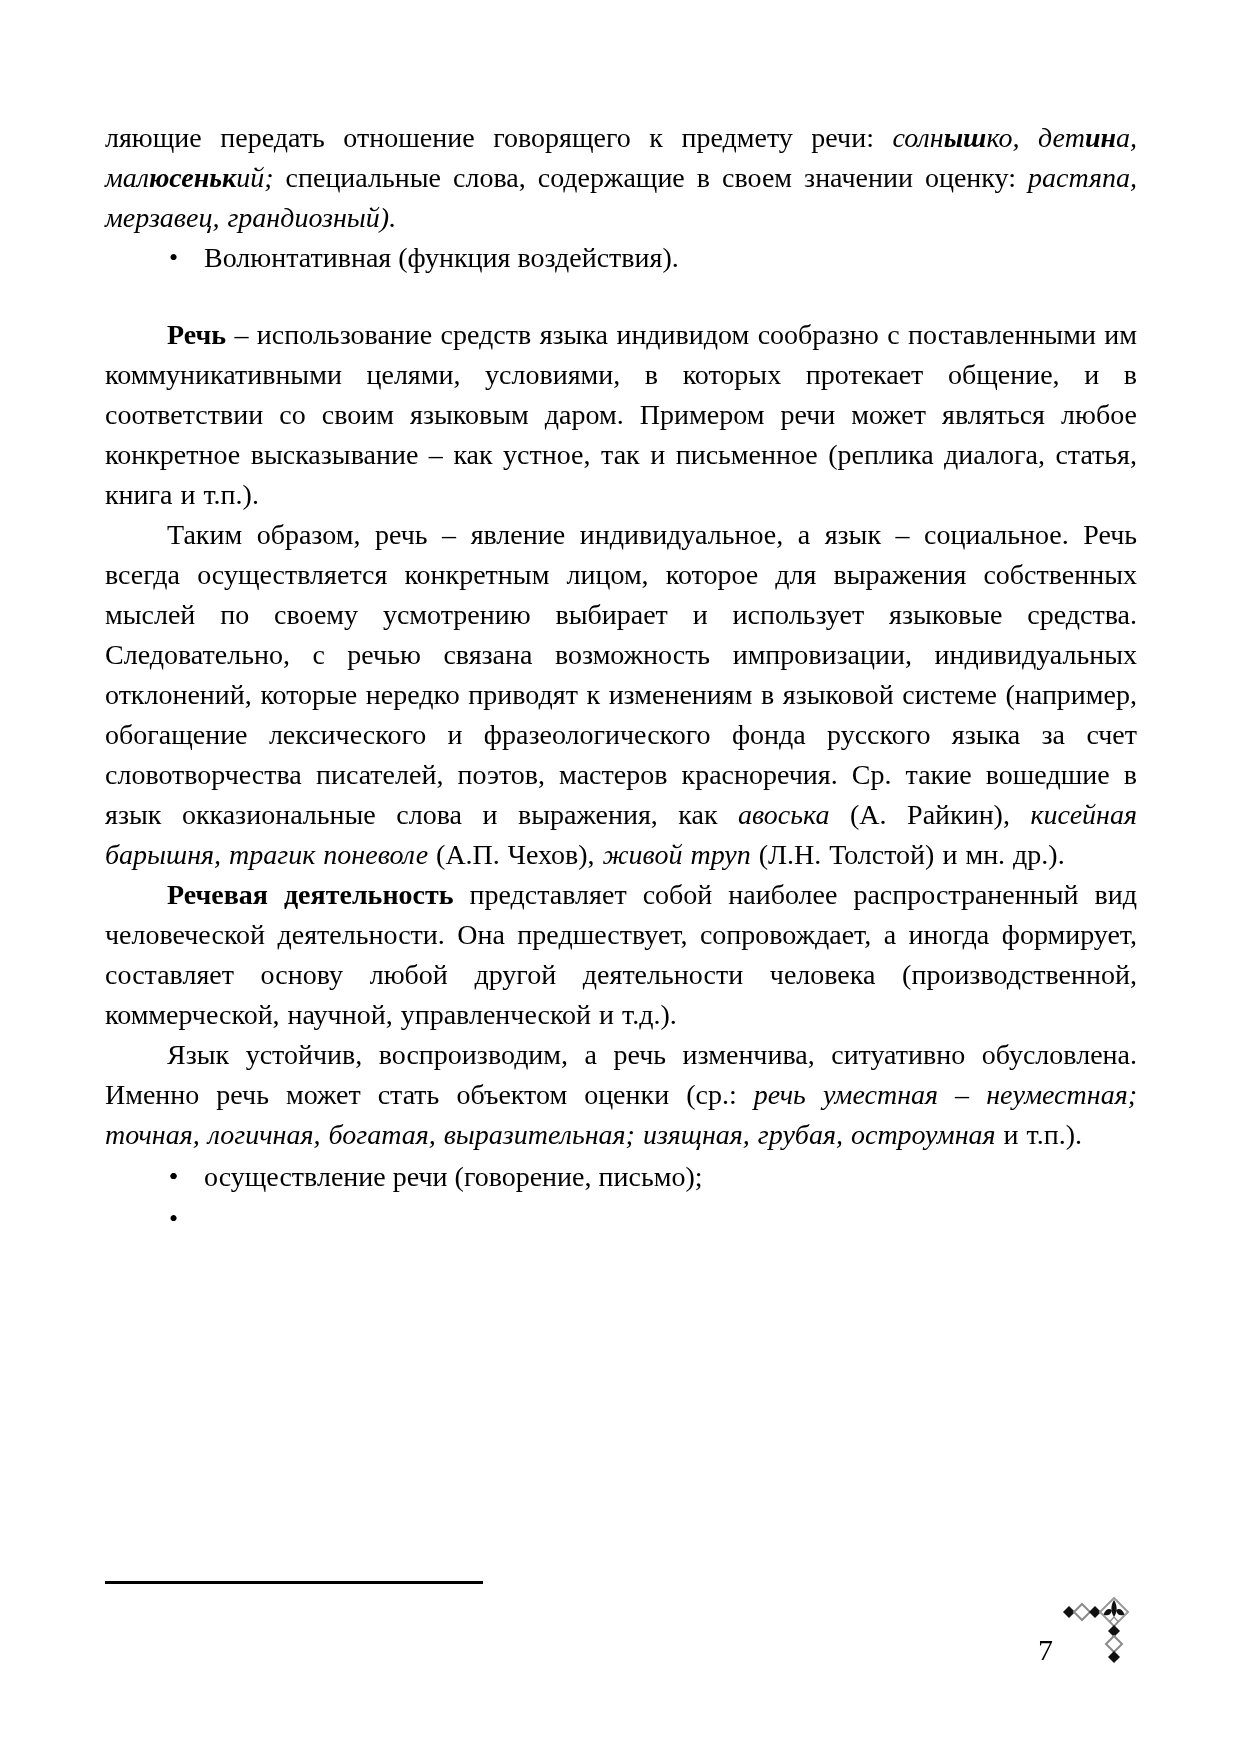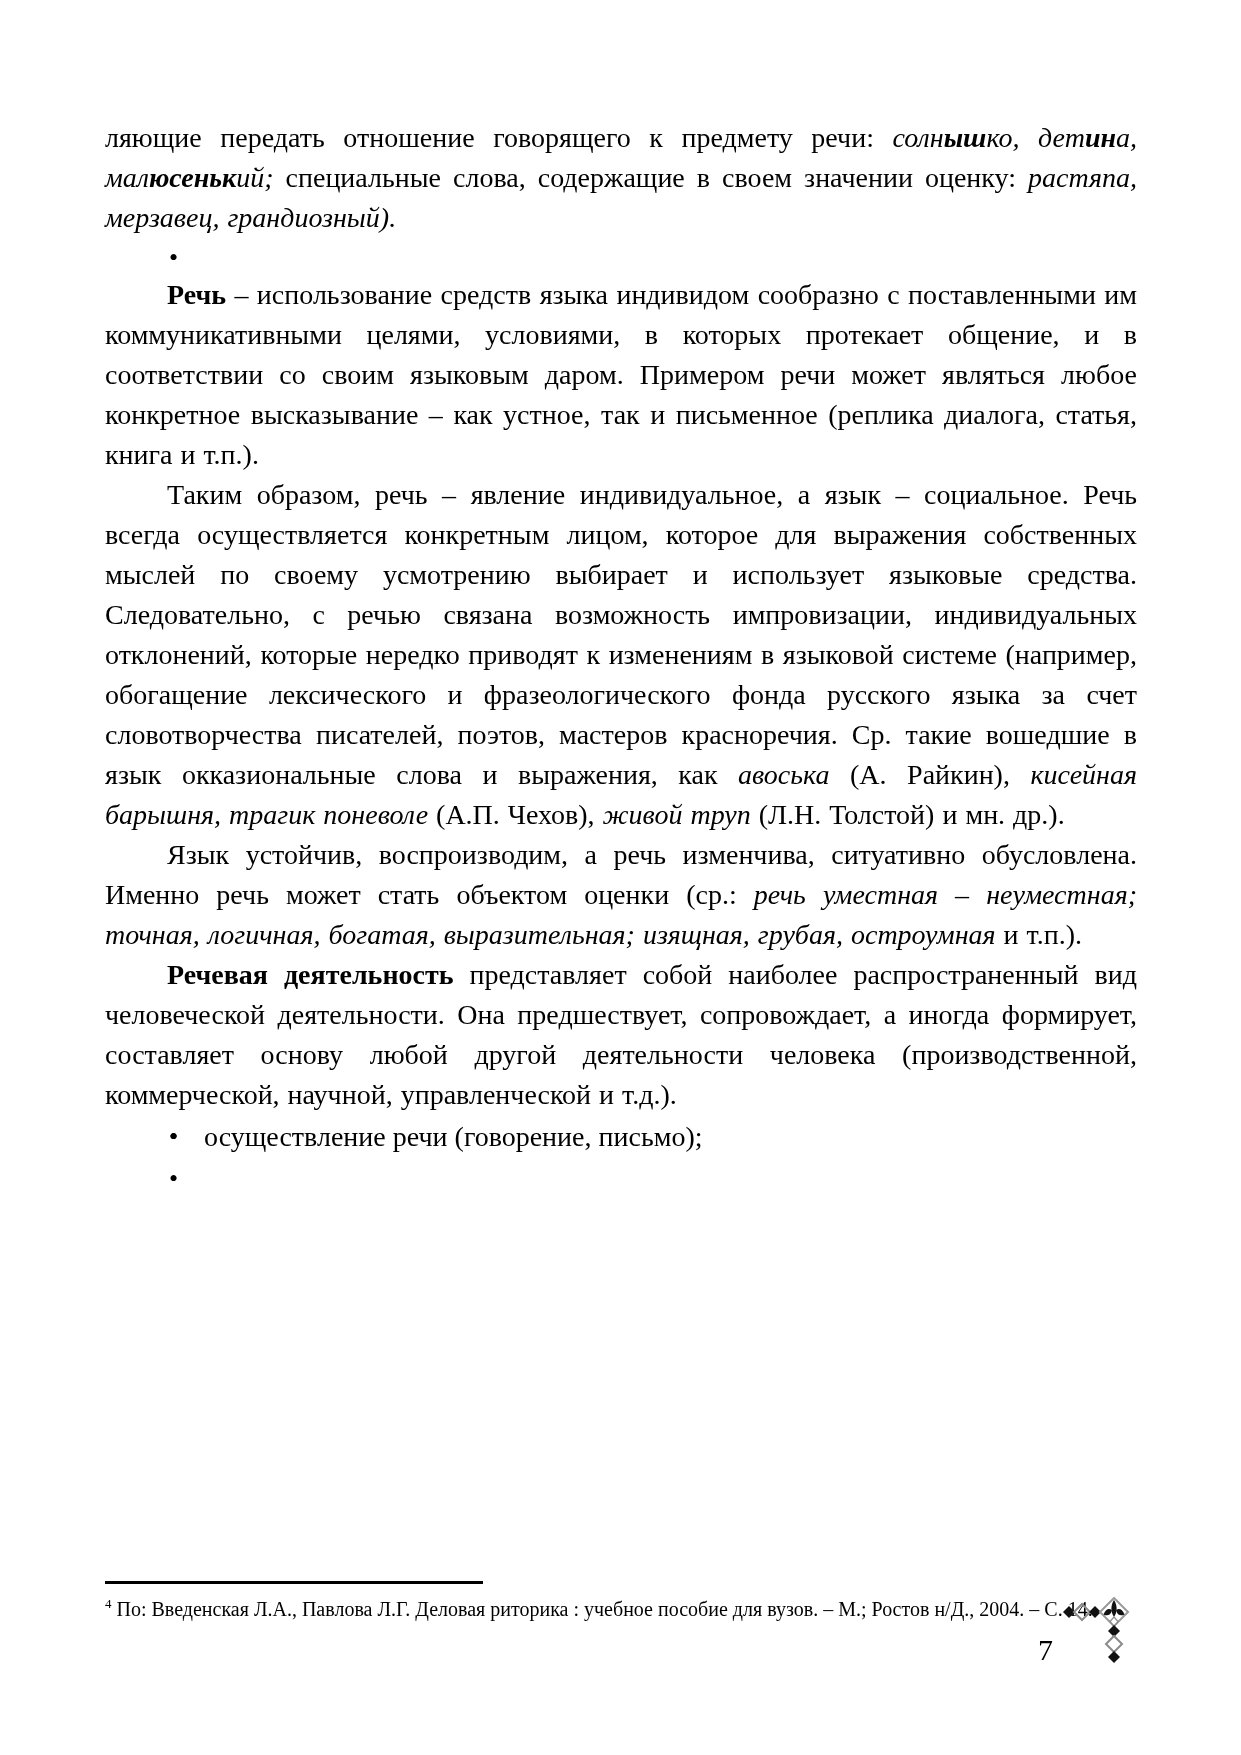--- a/index.html
+++ b/index.html
@@ -90,34 +90,33 @@
   }
 </style>
 </head>
 <body>
 
 <div class="page">
 
   <div class="content">
 
   <p class="para"><span class="seg seg-regular">ляющие передать отношение говорящего к предмету речи: </span><span class="seg seg-italic">солн</span><span class="seg seg-bolditalic">ыш</span><span class="seg seg-italic">ко, дет</span><span class="seg seg-bolditalic">ин</span><span class="seg seg-italic">а, мал</span><span class="seg seg-bolditalic">юсеньк</span><span class="seg seg-italic">ий;</span><span class="seg seg-regular"> специальные слова, содержащие в своем значении оценку: </span><span class="seg seg-italic">растяпа, мерзавец, грандиозный).</span></p>
-      <p class="bullet"><span class="dot">•</span></p>
+      <p class="bullet"><span class="dot">•</span><span class="seg seg-regular">Волюнтативная (функция воздействия).</span></p>
       <div class="gap"></div>
       <p class="para indent"><span class="seg seg-bold">Речь</span><span class="seg seg-regular"> – использование средств языка индивидом сообразно с поставленными им коммуникативными целями, условиями, в которых протекает общение, и в соответствии со своим языковым даром. Примером речи может являться любое конкретное высказывание – как устное, так и письменное (реплика диалога, статья, книга и т.п.).</span></p>
       <p class="para indent"><span class="seg seg-regular">Таким образом, речь – явление индивидуальное, а язык – социальное. Речь всегда осуществляется конкретным лицом, которое для выражения собственных мыслей по своему усмотрению выбирает и использует языковые средства. Следовательно, с речью связана возможность импровизации, индивидуальных отклонений, которые нередко приводят к изменениям в языковой системе (например, обогащение лексического и фразеологического фонда русского языка за счет словотворчества писателей, поэтов, мастеров красноречия. Ср. такие вошедшие в язык окказиональные слова и выражения, как </span><span class="seg seg-italic">авоська</span><span class="seg seg-regular"> (А. Райкин), </span><span class="seg seg-italic">кисейная барышня, трагик поневоле</span><span class="seg seg-regular"> (А.П. Чехов), </span><span class="seg seg-italic">живой труп</span><span class="seg seg-regular"> (Л.Н. Толстой) и мн. др.).</span></p>
+      <p class="para indent"><span class="seg seg-bold">Речевая деятельность</span><span class="seg seg-regular"> представляет собой наиболее распространенный вид человеческой деятельности. Она предшествует, сопровождает, а иногда формирует, составляет основу любой другой деятельности человека (производственной, коммерческой, научной, управленческой и т.д.).</span></p>
       <p class="para indent"><span class="seg seg-regular">Язык устойчив, воспроизводим, а речь изменчива, ситуативно обусловлена. Именно речь может стать объектом оценки (ср.: </span><span class="seg seg-italic">речь уместная – неуместная; точная, логичная, богатая, выразительная; изящная, грубая, остроумная</span><span class="seg seg-regular"> и т.п.).</span></p>
-      <p class="para indent"><span class="seg seg-bold">Речевая деятельность</span><span class="seg seg-regular"> представляет собой наиболее распространенный вид человеческой деятельности. Она предшествует, сопровождает, а иногда формирует, составляет основу любой другой деятельности человека (производственной, коммерческой, научной, управленческой и т.д.).</span></p>
       <p class="bullet spaced"><span class="dot">•</span></p>
       <p class="bullet spaced"><span class="dot">•</span><span class="seg seg-regular">осуществление речи (говорение, письмо);</span></p>
       <p class="bullet spaced"><span class="dot">•</span></p>
     </div>
 
   <div class="footnote">
     <div class="footnote-rule"></div>
-    <p class="footnote-text"><sup>4</sup> <span>По: Введенская Л.А., Павлова Л.Г. Деловая риторика : учебное пособие для вузов. – М.; Ростов н/Д., 2004. – С. 14.</span></p>
   </div>
 
   <div class="page-number">7</div>
 
   <svg class="ornament" viewBox="0 0 68 72" xmlns="http://www.w3.org/2000/svg">
 
     <polygon points="7,9 13,15 7,21 1,15" fill="#111111"></polygon>
     <polygon points="20,7 28,15 20,23 12,15" fill="none" stroke="#8a8a8a" stroke-width="2"></polygon>
     <polygon points="33,9 39,15 33,21 27,15" fill="#111111"></polygon>
 

